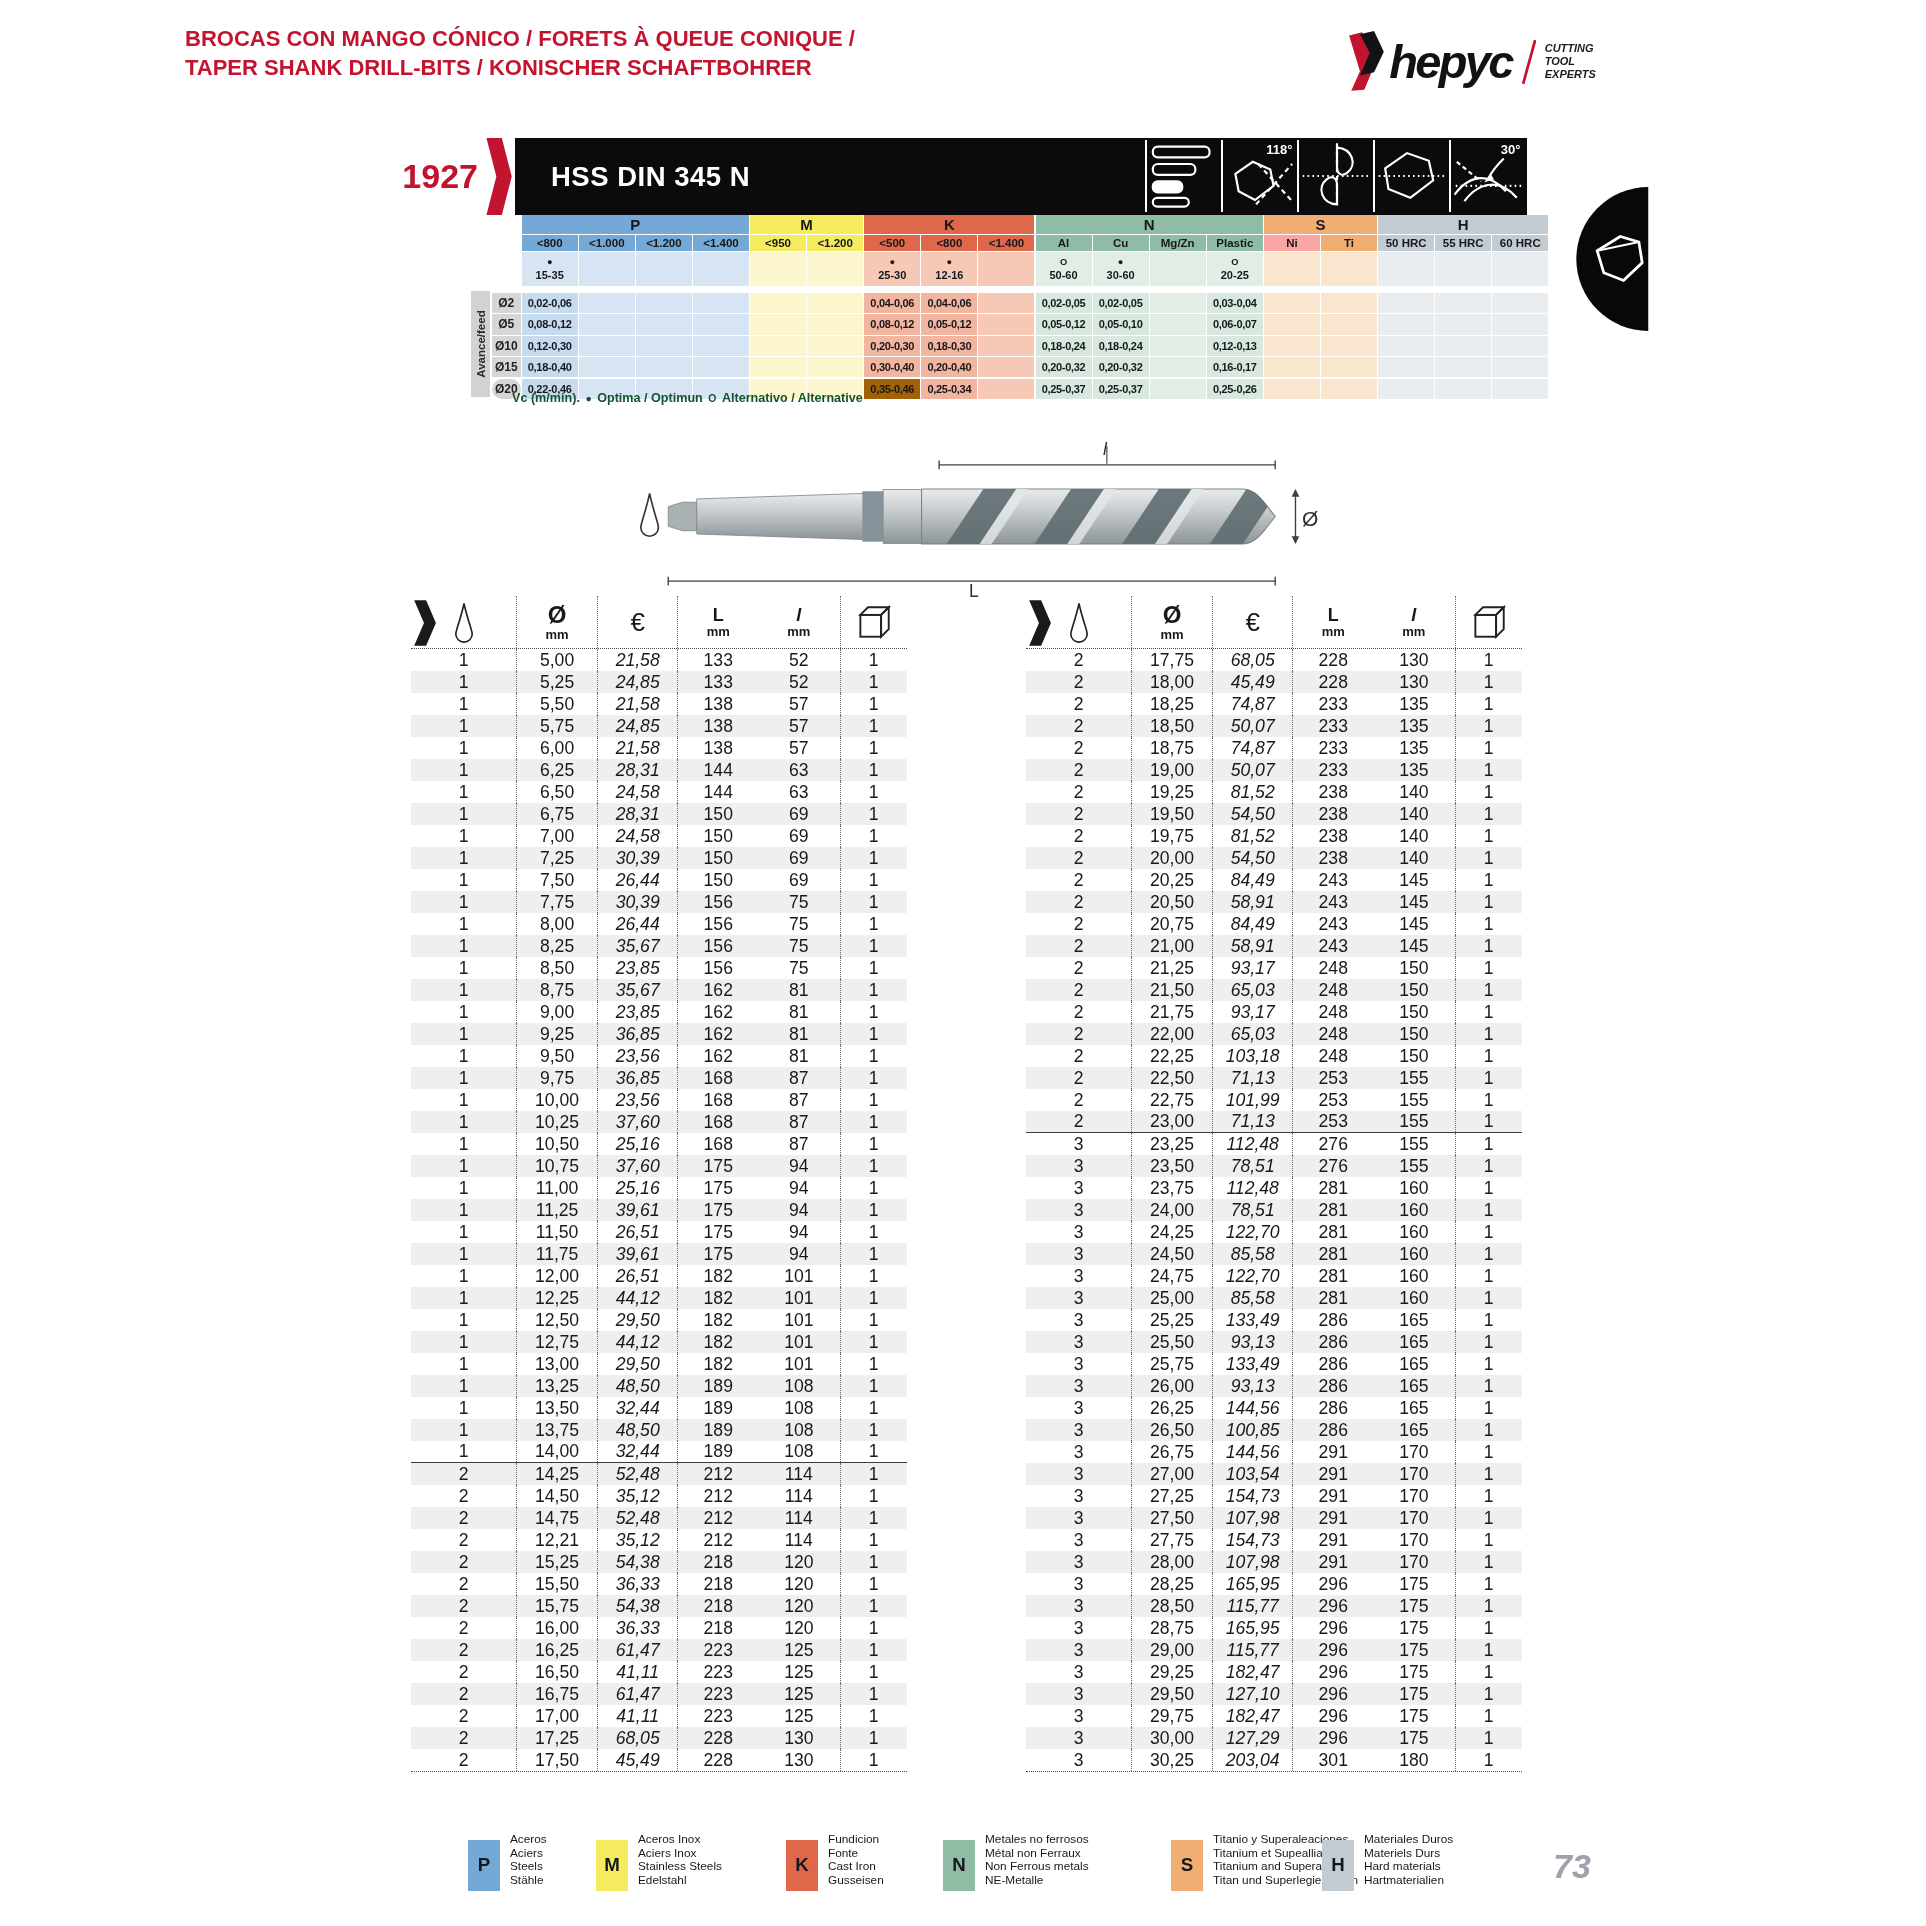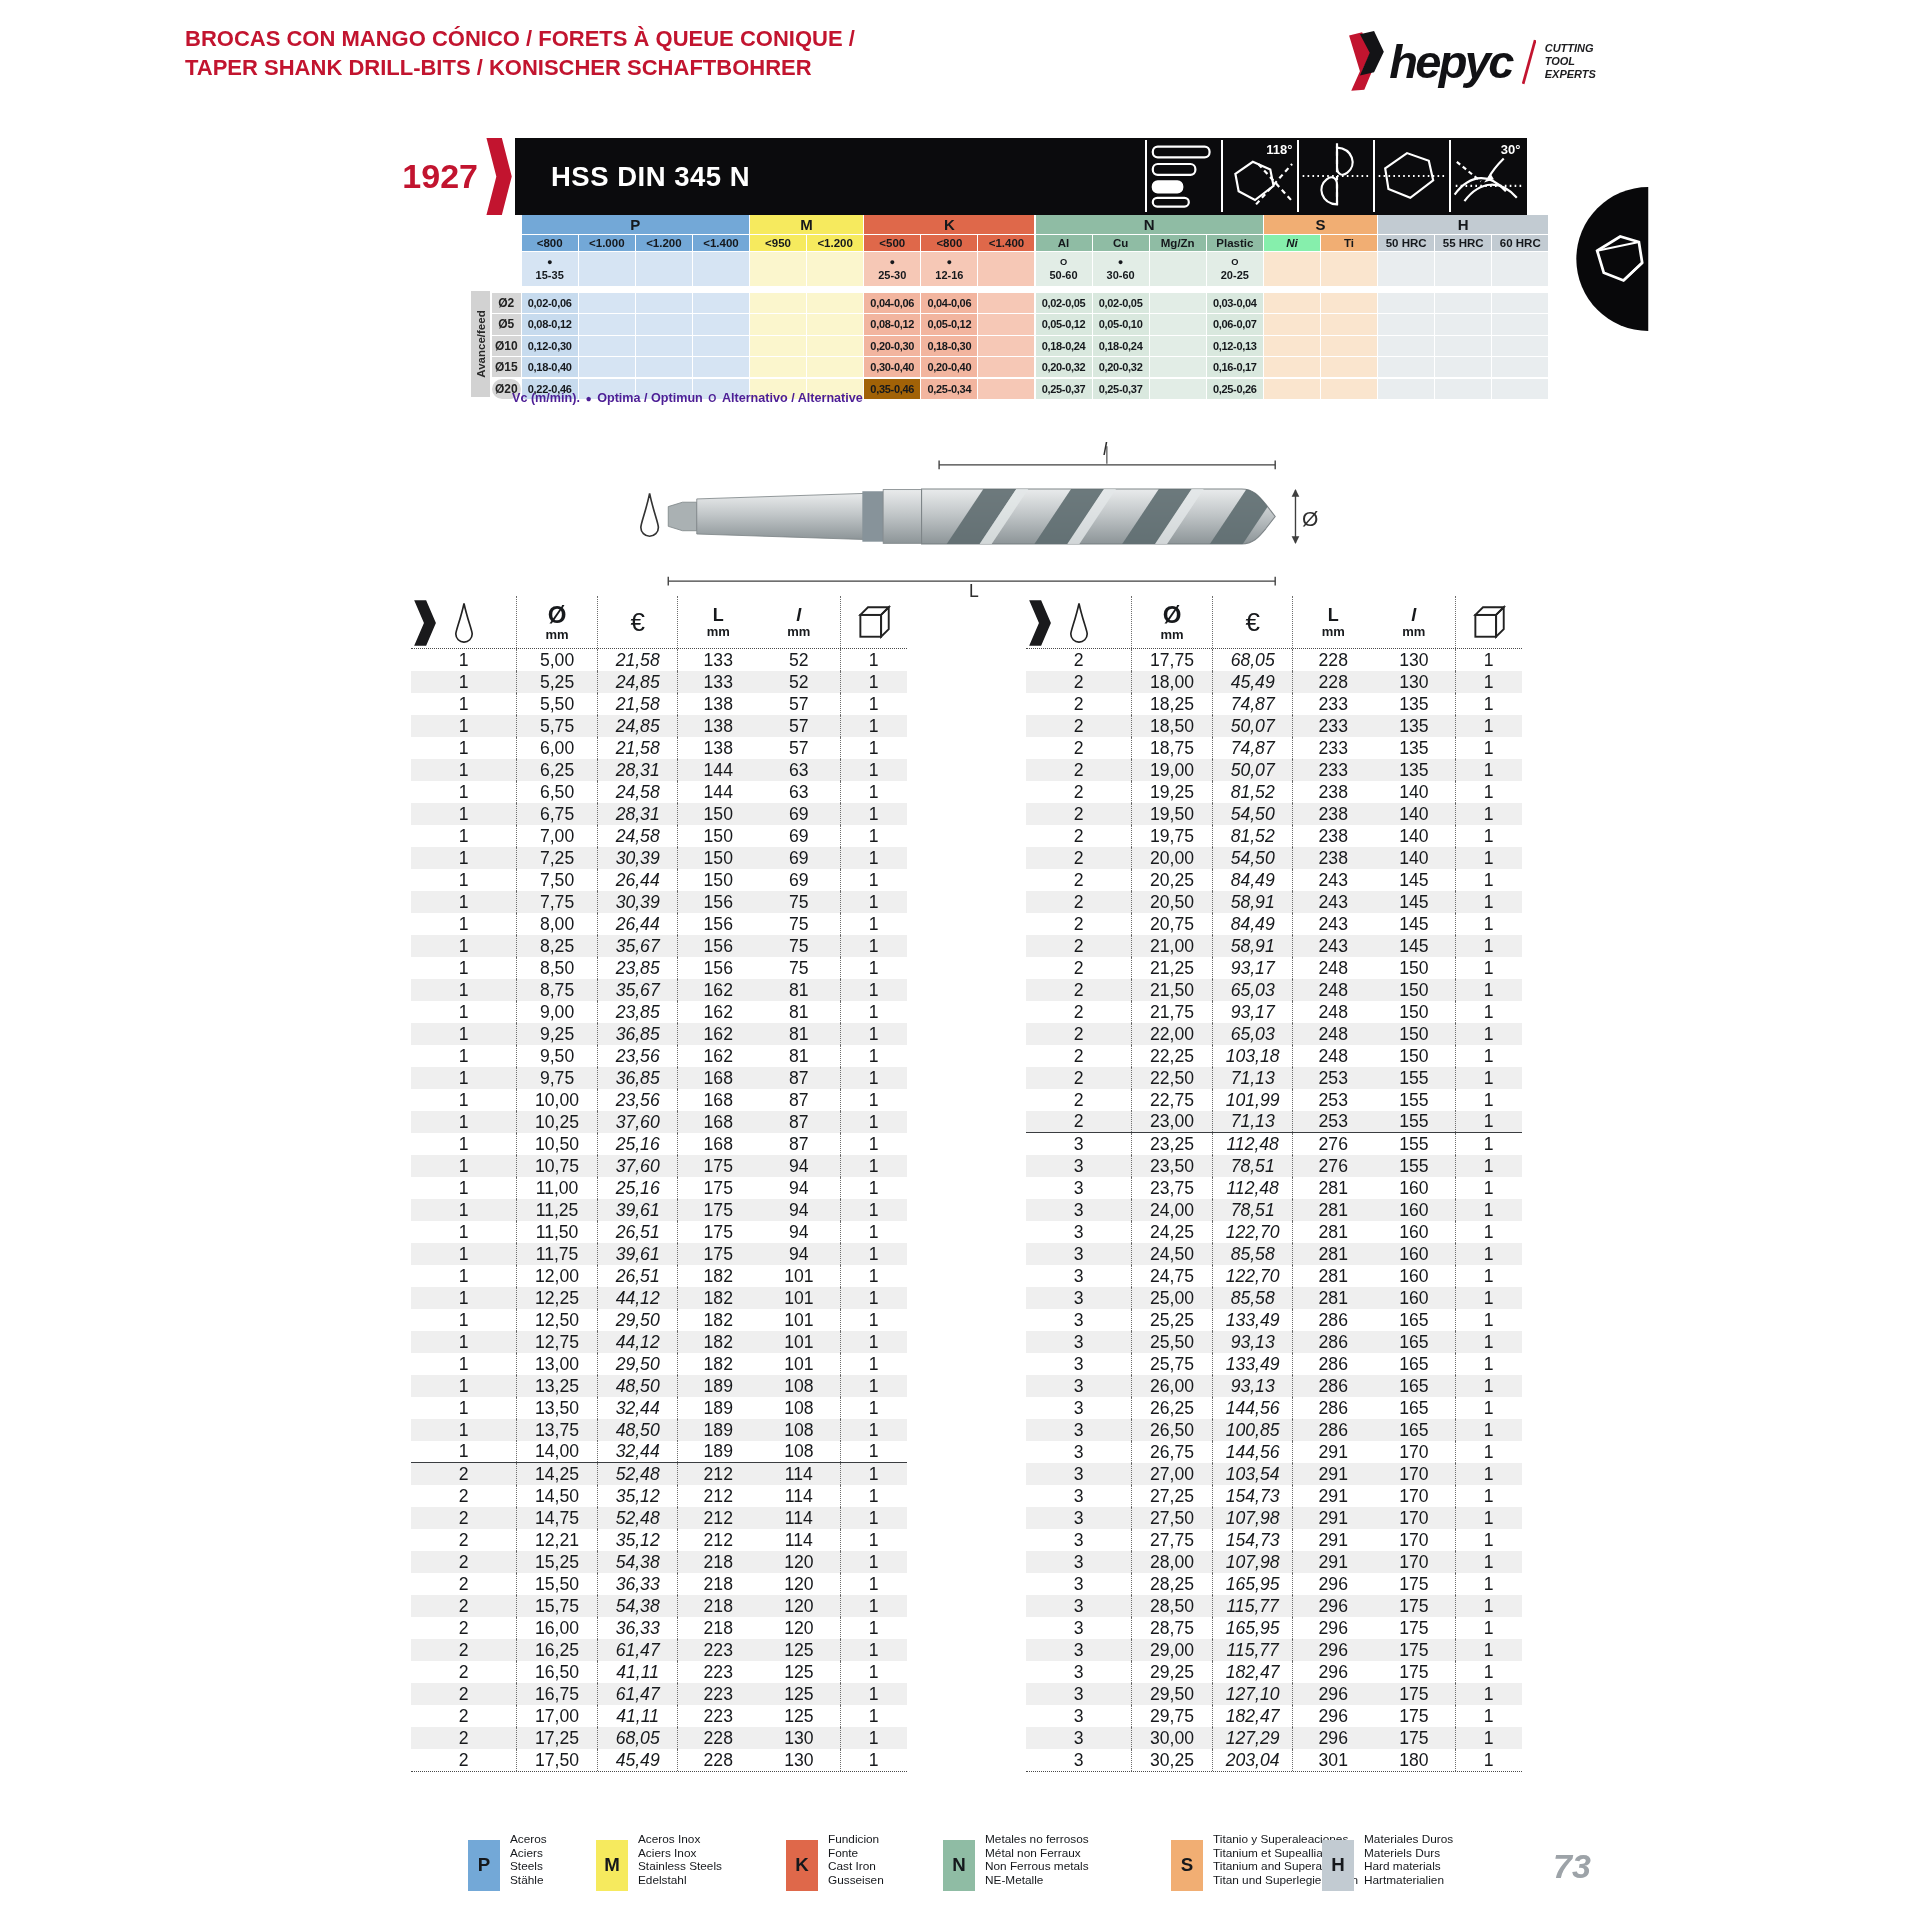--- a/index.html
+++ b/index.html
@@ -30,21 +30,21 @@
   .matrix { position:absolute; left:471px; top:215px; }
   .matrix-grid { margin-left:21px; display:grid; grid-template-columns:28.6px repeat(18,56px); grid-template-rows:18.7px 16.5px 34px 4.4px repeat(5,20.3px); gap:1.1px; }
   .m-band { display:flex; align-items:center; justify-content:center; font-size:15px; font-weight:700; color:#15181c; }
   .m-sub  { display:flex; align-items:center; justify-content:center; font-size:11.5px; font-weight:700; color:#15181c; }
   .m-vc   { display:flex; flex-direction:column; align-items:center; justify-content:center; gap:1.6px; font-size:11px; font-weight:600; color:#15181c; }
   .m-dot  { font-size:9.3px; line-height:9.3px; }
   .m-val  { display:flex; align-items:center; justify-content:center; font-size:11px; font-weight:600; letter-spacing:-0.3px; color:#15181c; }
   .m-rowlabel { background:#d6d6d6; display:flex; align-items:center; justify-content:center; font-size:12px; font-weight:700; color:#222; }
   .avance { position:absolute; left:0; top:76px; width:18.7px; height:106px; background:#d2d2d2; display:flex; align-items:center; justify-content:center; }
   .avance span { transform:rotate(-90deg); white-space:nowrap; font-size:11.5px; font-weight:700; color:#2a2a2a; }
-  .matrix-footnote { position:absolute; left:512px; top:391px; display:flex; align-items:center; gap:5.5px; font-size:12.6px; font-weight:600; color:#4c1d95; }
+  .matrix-footnote { position:absolute; left:512px; top:391px; display:flex; align-items:center; gap:5.5px; font-size:12.6px; font-weight:600; color:#14532d; }
   .fn-dot { font-size:10.4px; }
 
   
   .drawing { position:absolute; left:615px; top:443px; width:714px; height:159px; }
   .dim-label { position:absolute; font-size:17.6px; color:#2e2e2e; }
   .dim-l { left:488px; top:-4.4px; font-style:italic; }
   .dim-L { left:354px; top:138px; }
   .dim-O { left:687px; top:64px; font-size:21px; }
 
   
@@ -182,21 +182,21 @@
         <div class="m-sub" style="grid-area: 2 / 5; background: rgb(115, 168, 215);">&lt;1.400</div>
         <div class="m-sub" style="grid-area: 2 / 6; background: rgb(246, 234, 94);">&lt;950</div>
         <div class="m-sub" style="grid-area: 2 / 7; background: rgb(246, 234, 94);">&lt;1.200</div>
         <div class="m-sub" style="grid-area: 2 / 8; background: rgb(223, 104, 74);">&lt;500</div>
         <div class="m-sub" style="grid-area: 2 / 9; background: rgb(223, 104, 74);">&lt;800</div>
         <div class="m-sub" style="grid-area: 2 / 10; background: rgb(223, 104, 74);">&lt;1.400</div>
         <div class="m-sub" style="grid-area: 2 / 11; background: rgb(143, 188, 164);">Al</div>
         <div class="m-sub" style="grid-area: 2 / 12; background: rgb(143, 188, 164);">Cu</div>
         <div class="m-sub" style="grid-area: 2 / 13; background: rgb(143, 188, 164);">Mg/Zn</div>
         <div class="m-sub" style="grid-area: 2 / 14; background: rgb(143, 188, 164);">Plastic</div>
-        <div class="m-sub" style="grid-area: 2 / 15; background: #86efac; font-style: italic;">Ni</div>
+        <div class="m-sub" style="grid-area: 2 / 15; background: #fca5a5;">Ni</div>
         <div class="m-sub" style="grid-area: 2 / 16; background: rgb(241, 174, 115);">Ti</div>
         <div class="m-sub" style="grid-area: 2 / 17; background: rgb(194, 203, 210);">50 HRC</div>
         <div class="m-sub" style="grid-area: 2 / 18; background: rgb(194, 203, 210);">55 HRC</div>
         <div class="m-sub" style="grid-area: 2 / 19; background: rgb(194, 203, 210);">60 HRC</div>
         <div class="m-vc" style="grid-area: 3 / 2; background: rgb(214, 228, 243);">
           <div class="m-dot">●</div>
           <div>15-35</div>
         </div>
         <div class="m-vc" style="grid-area: 3 / 3; background: rgb(214, 228, 243);"></div>
         <div class="m-vc" style="grid-area: 3 / 4; background: rgb(214, 228, 243);"></div>

